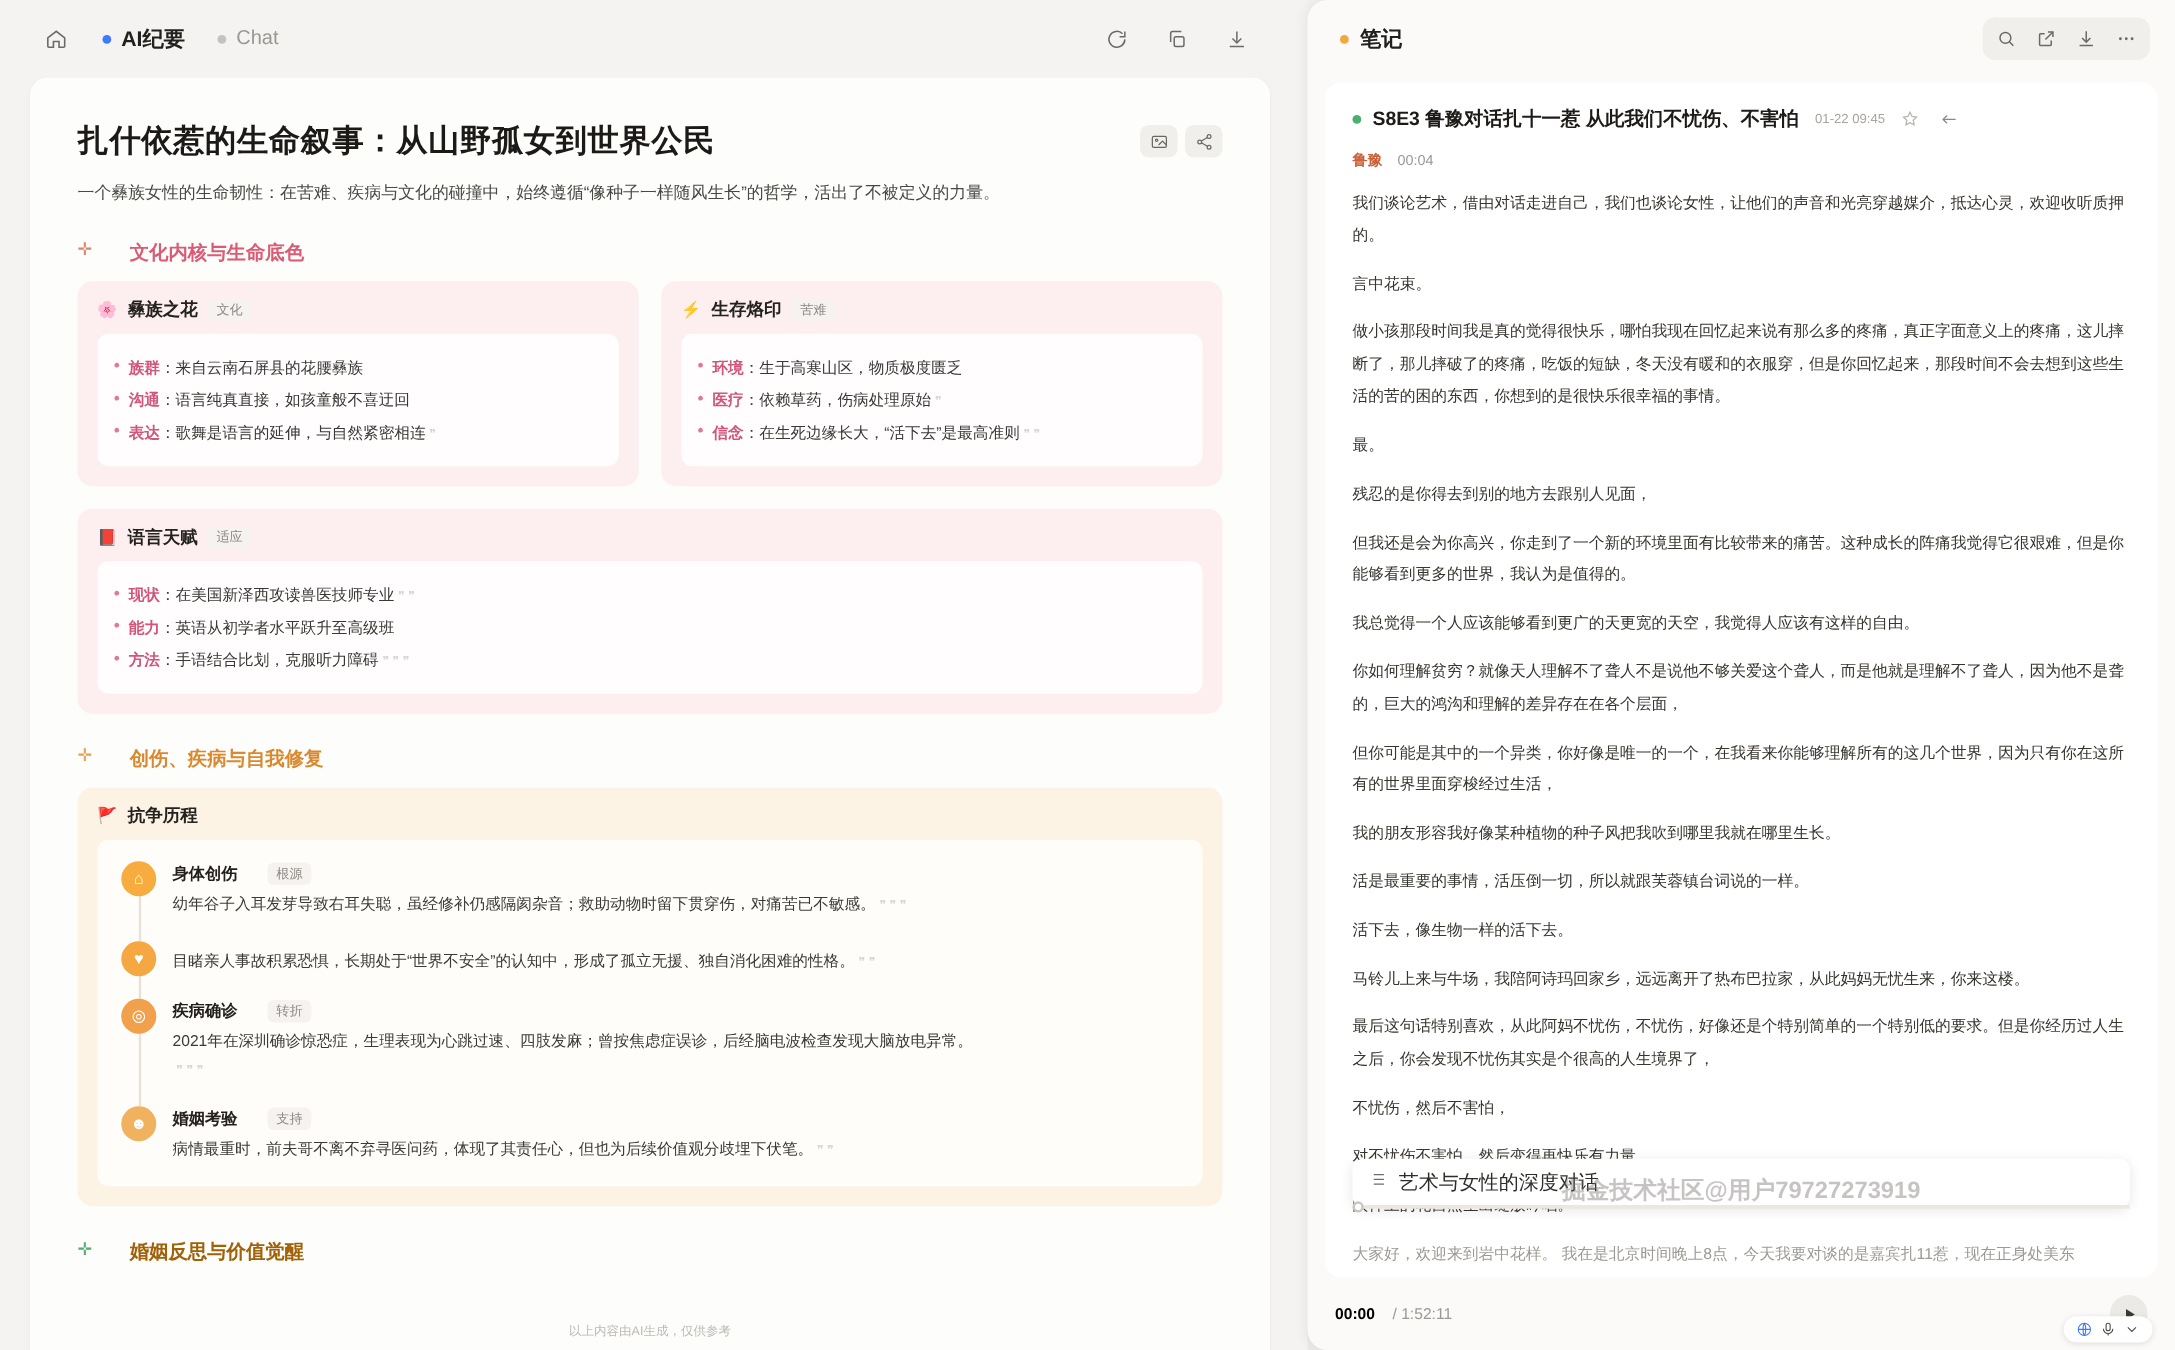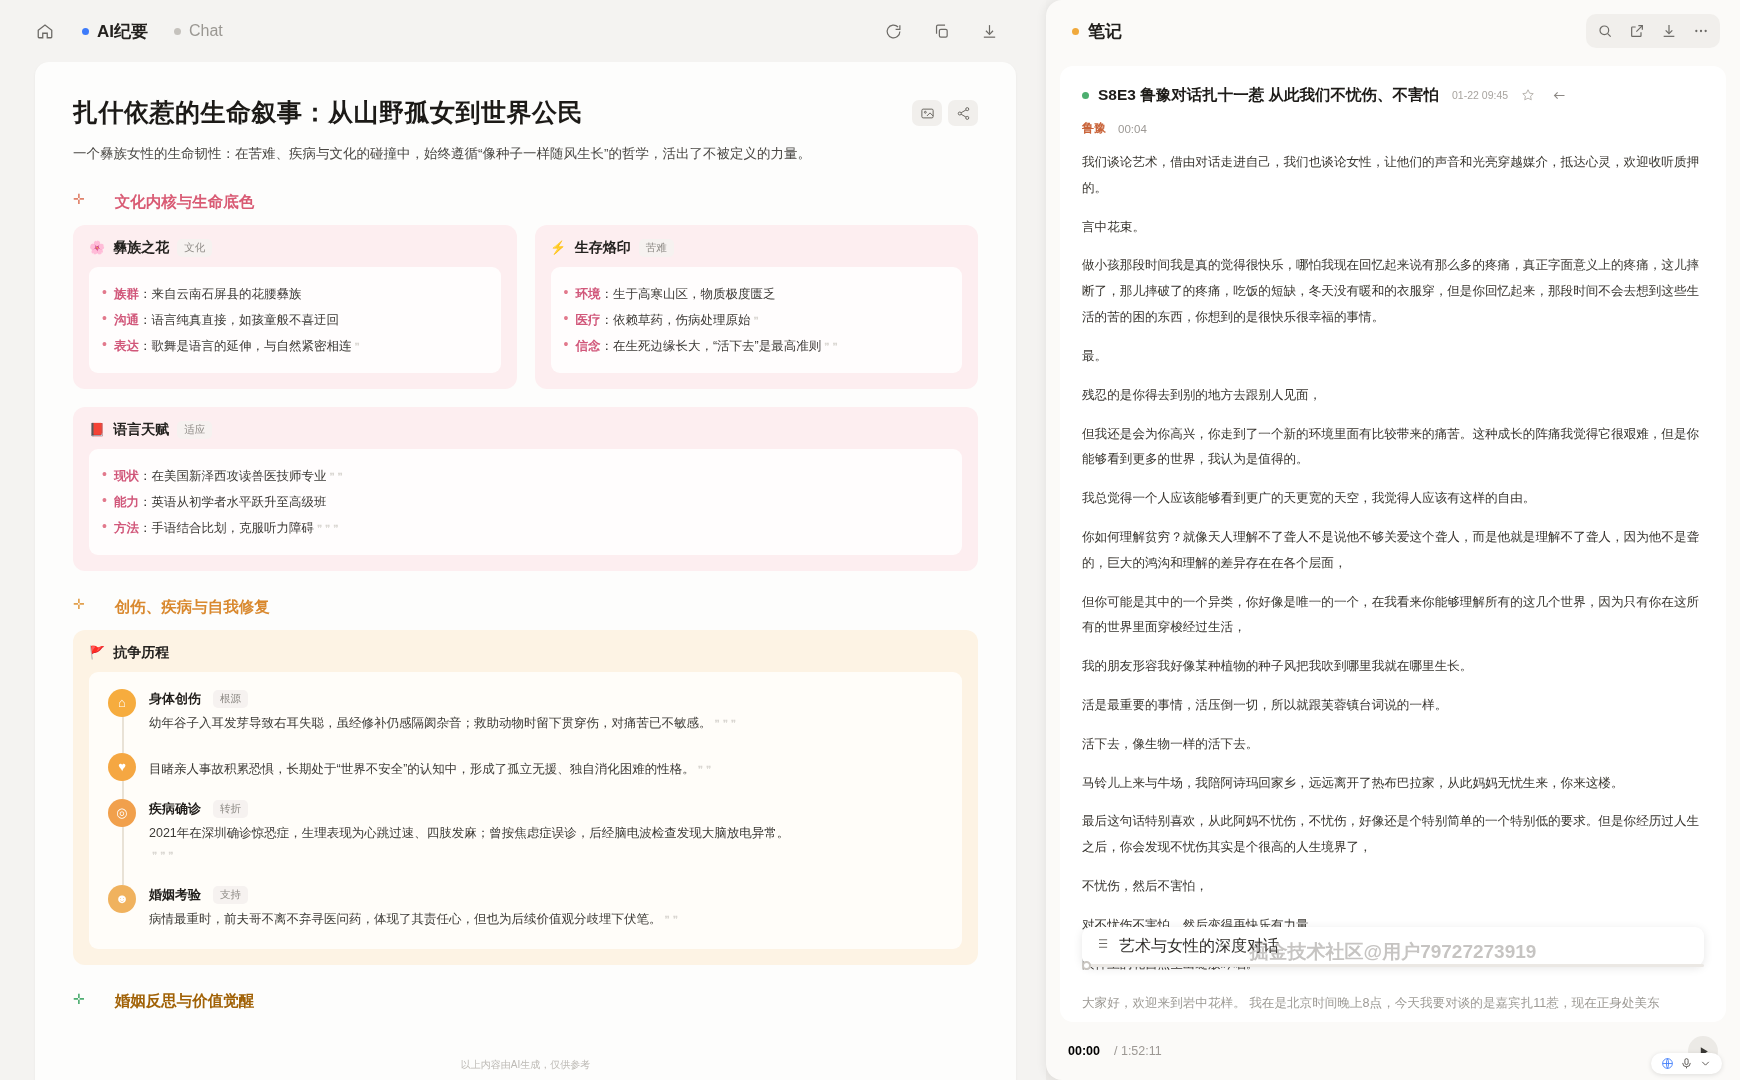--- a/index.html
+++ b/index.html
@@ -43,21 +43,21 @@
     font-size: 17px; font-weight: bold; color: #23211e;
     padding: 4px 6px;
   }
   .tab .dot { width: 7px; height: 7px; border-radius: 50%; background: #3d7bfa; }
   .tab.inactive { color: #9a9792; font-weight: normal; font-size: 16px; }
   .tab.inactive .dot { background: #c5c2bd; }
   .header-spacer { flex: 1; }
 
   .paper-wrap {
     flex: 1;
-    padding: 0 30px 0 35px;
+    padding: 0 30px 0 24px;
     overflow: hidden;
   }
   .paper {
     background: #fdfdfc;
     border-radius: 14px 14px 0 0;
     height: 100%;
     padding: 34px 38px 0 38px;
     position: relative;
     box-shadow: 0 1px 3px rgba(0,0,0,.05);
     overflow: hidden;
@@ -125,21 +125,21 @@
   .tl-dot {
     width: 28px; height: 28px; border-radius: 50%;
     background: #f6ac3e; color: #fff;
     display:flex; align-items:center; justify-content:center; font-size: 13px;
     flex: 0 0 28px; z-index: 2;
   }
   .tl-dot.b2 { background: #f5a742; }
   .tl-dot.b3 { background: #f1a04c; }
   .tl-dot.b4 { background: #f0b25e; }
   .tl-body { flex: 1; padding-top: 1px;}
-  .tl-title-row { display: flex; align-items: center; gap: 12px; }
+  .tl-title-row { display: flex; align-items: center; gap: 24px; }
   .tl-title { font-size: 13px; font-weight: bold; color: #221f1c; }
   .tl-text { font-size: 12.5px; color: #3c3a36; line-height: 1.75; margin-top: 5px; }
 
   .paper-footer {
     position: absolute; left: 0; right: 0; bottom: 8px;
     text-align: center; font-size: 10px; color: #bdbab5;
   }
 
   
   .right {

